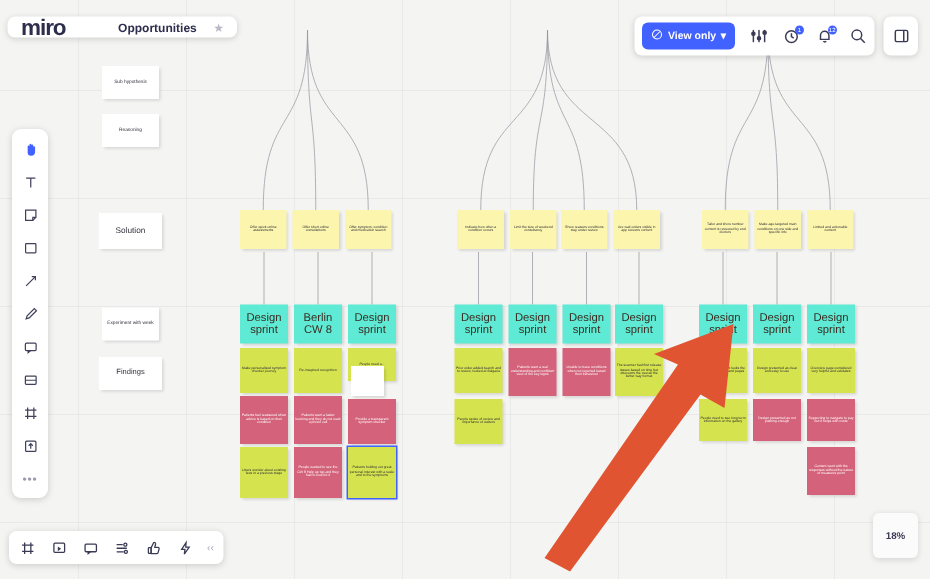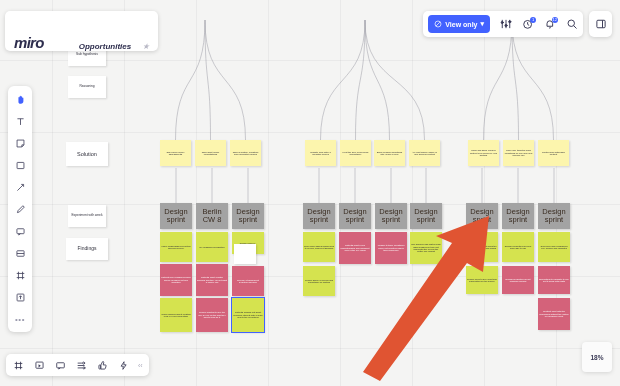--- a/index.html
+++ b/index.html
@@ -35,44 +35,44 @@
     word-break: break-word;
   }
   .note.micro { font-size: 2.3px; }
   .yellow { background: #fcf5ad; }
   .green  { background: #d5e34f; }
   .pink   { background: #d4627a; color:#fff; }
   .white  { background: #ffffff; }
 
   .sprint {
     position: absolute;
-    background: #a3a3a3;
+    background: #5eead4;
     color: #3a2d22;
     display: flex; align-items: center; justify-content: center;
     text-align: center;
     font-size: 7.5px; line-height: 1.05;
     box-shadow: 1px 1px 2px rgba(0,0,0,0.16);
   }
   .note.selected { outline: 1.2px solid #4262ff; }
 
   
   .rowlabel {
     position: absolute; background: #fff;
     box-shadow: 1px 1px 2px rgba(0,0,0,0.13);
     display: flex; align-items: center; justify-content: center;
     text-align: center; color: #30303c;
     line-height: 1.15;
   }
 
   
   #topbar-left {
-    position: absolute; left: 5px; top: 11px; height: 40px;
+    position: absolute; left: 5px; top: 11px; height: 14px;
     background: #fff; border-radius: 5px;
     box-shadow: 0 1px 4px rgba(0,0,0,0.16);
-    display: flex; align-items: flex-end; padding: 0 9px; gap: 11px; font-style: italic;
+    display: flex; align-items: center; padding: 0 9px; gap: 11px;
   }
   #logo { font-size: 15px; font-weight: 700; letter-spacing: -0.7px; color: #2d2d4d; }
   #board-title { font-size: 8px; font-weight: 700; color: #2d2d4d; margin-left: 24px; }
   #star-icon { color: #b9b9c6; font-size: 8px; }
 
   
   #topbar-right {
     position: absolute; right: 8px; top: 11px; height: 26px;
     display: flex; align-items: center; gap: 6px;
   }

